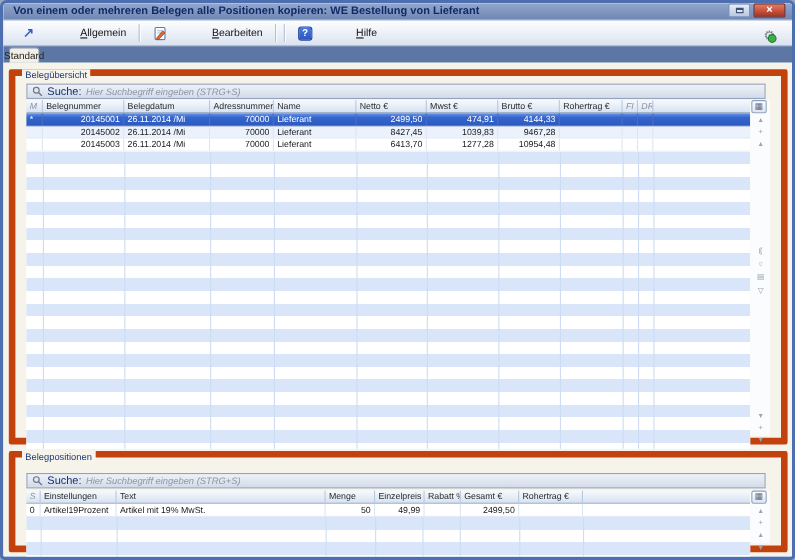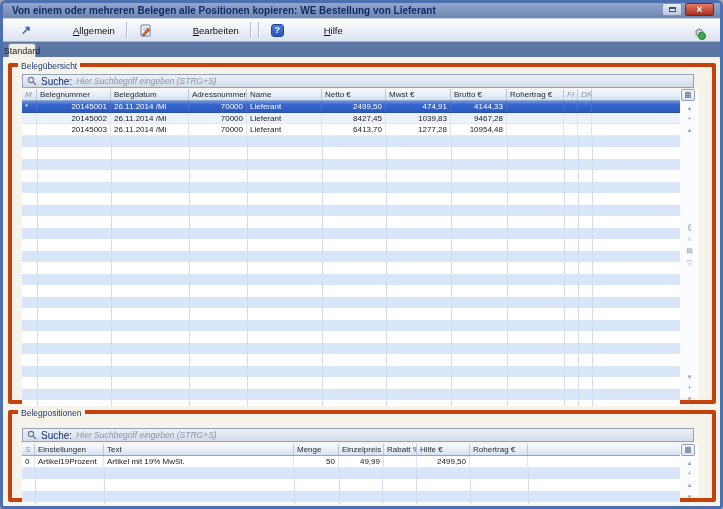--- a/index.html
+++ b/index.html
@@ -60,21 +60,21 @@
   
   .tabstrip{ position:absolute; left:0; top:39px; width:717px; height:15px; background:#5c77a4; }
   .tab{
     position:absolute; left:5px; bottom:0; width:28px; height:14px;
     background:#f2efe6; border:1px solid #8494ac; border-bottom:none; border-radius:3px 3px 0 0;
     font-size:9px; color:#222; display:flex; align-items:center; justify-content:center;
   }
 
   
   .content{ position:absolute; left:0; top:54px; width:717px; height:449px; background:#f6f3ea; }
-  .groupbox{ position:absolute; border:4px solid #c2410c; border-radius:2px;padding-left:16px; }
+  .groupbox{ position:absolute; border:6px solid #c2410c; border-radius:2px;padding-left:16px; }
   #g1{ left:5px; top:6px;  width:708px; height:341px; }
   #g2{ left:5px; top:353px; width:708px; height:92px;  }
   .gb-label{
     position:absolute; left:6px; top:-6px; padding:0 3px; background:#f6f3ea;
     font-size:8.5px; color:#1e3a78;
   }
 
   
   .searchbar{
     position:absolute; left:10px; width:672px; height:14px;
@@ -299,21 +299,21 @@
         <span class="sph">Hier Suchbegriff eingeben (STRG+S)</span>
       </div>
 
       <div class="grid-header" style="top:30px">
         <span class="hc t2c0 dim">S</span>
         <span class="hc t2c1">Einstellungen</span>
         <span class="hc t2c2">Text</span>
         <span class="hc t2c3">Menge</span>
         <span class="hc t2c4">Einzelpreis €</span>
         <span class="hc t2c5">Rabatt %</span>
-        <span class="hc t2c6">Hilfe €</span>
+        <span class="hc t2c6">Gesamt €</span>
         <span class="hc t2c7">Rohertrag €</span>
         <span class="hc tfill"></span>
       </div>
 
       <div class="gr" style="top:42px">
         <span class="c t2c0">0</span>
         <span class="c t2c1">Artikel19Prozent</span>
         <span class="c t2c2">Artikel mit 19% MwSt.</span>
         <span class="c t2c3 num">50</span>
         <span class="c t2c4 num">49,99</span>

